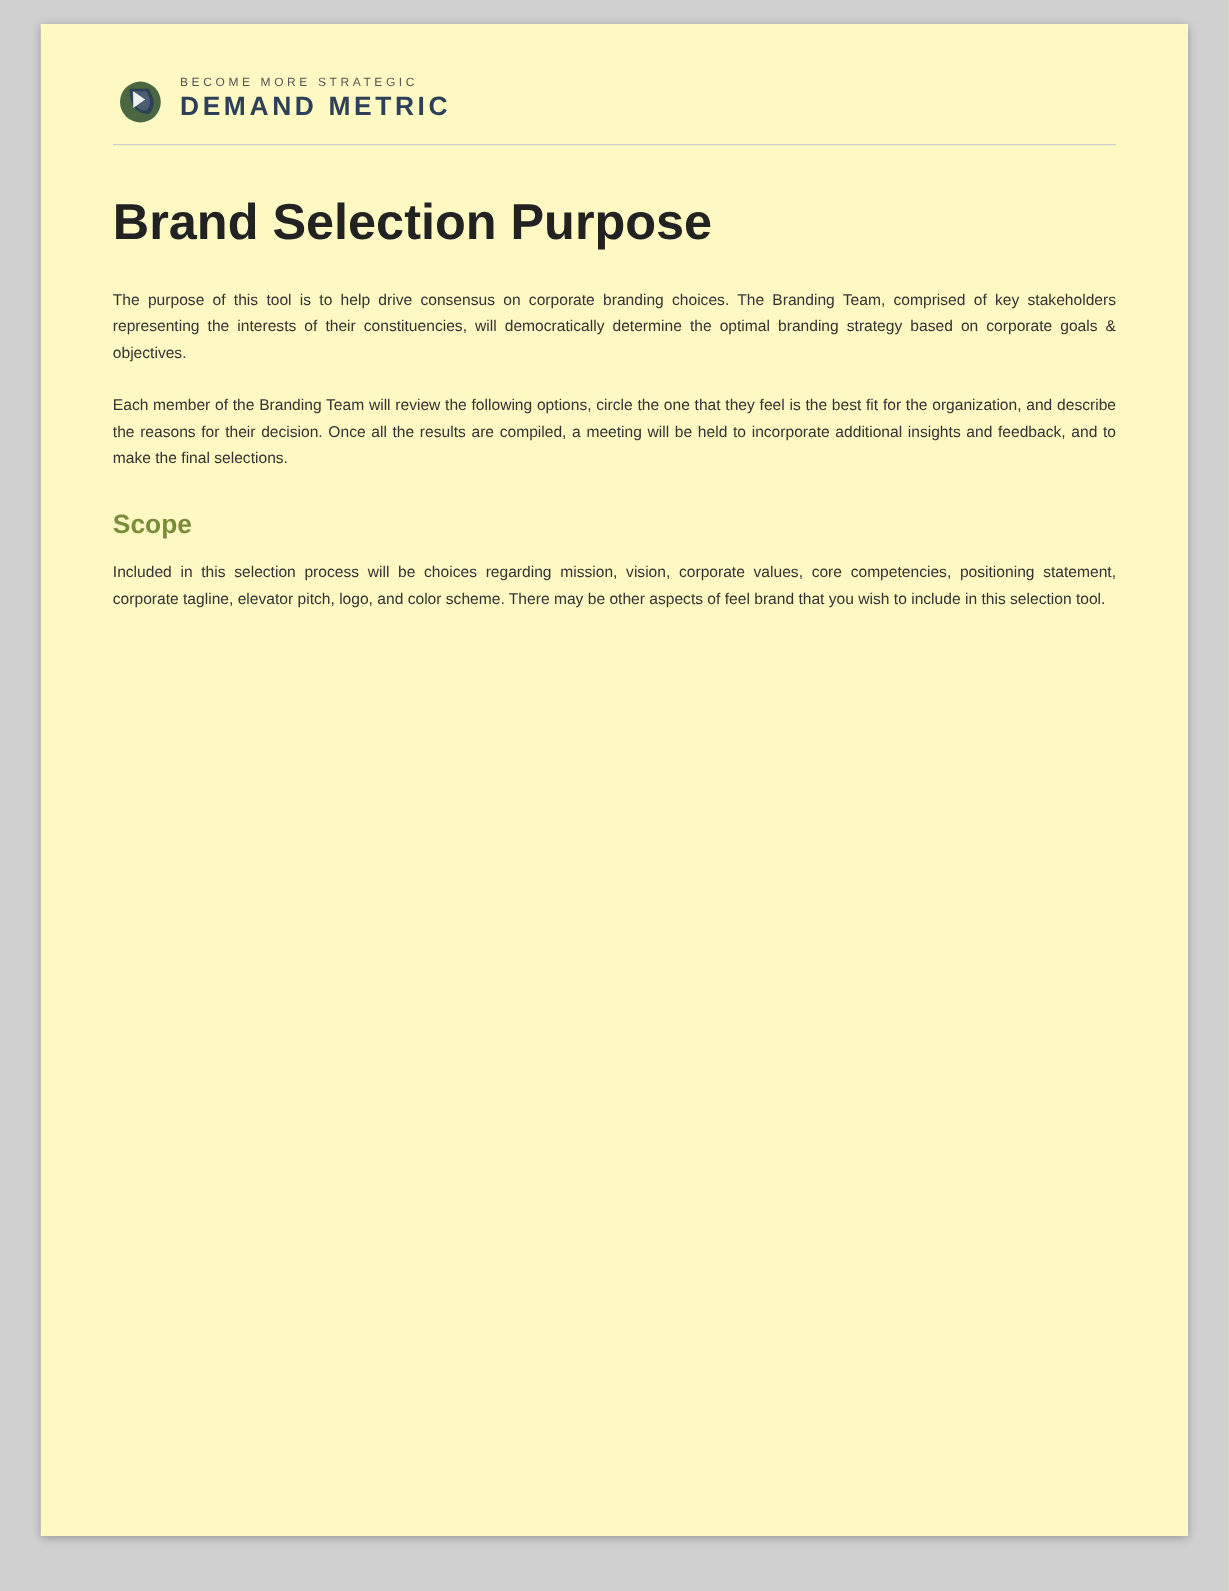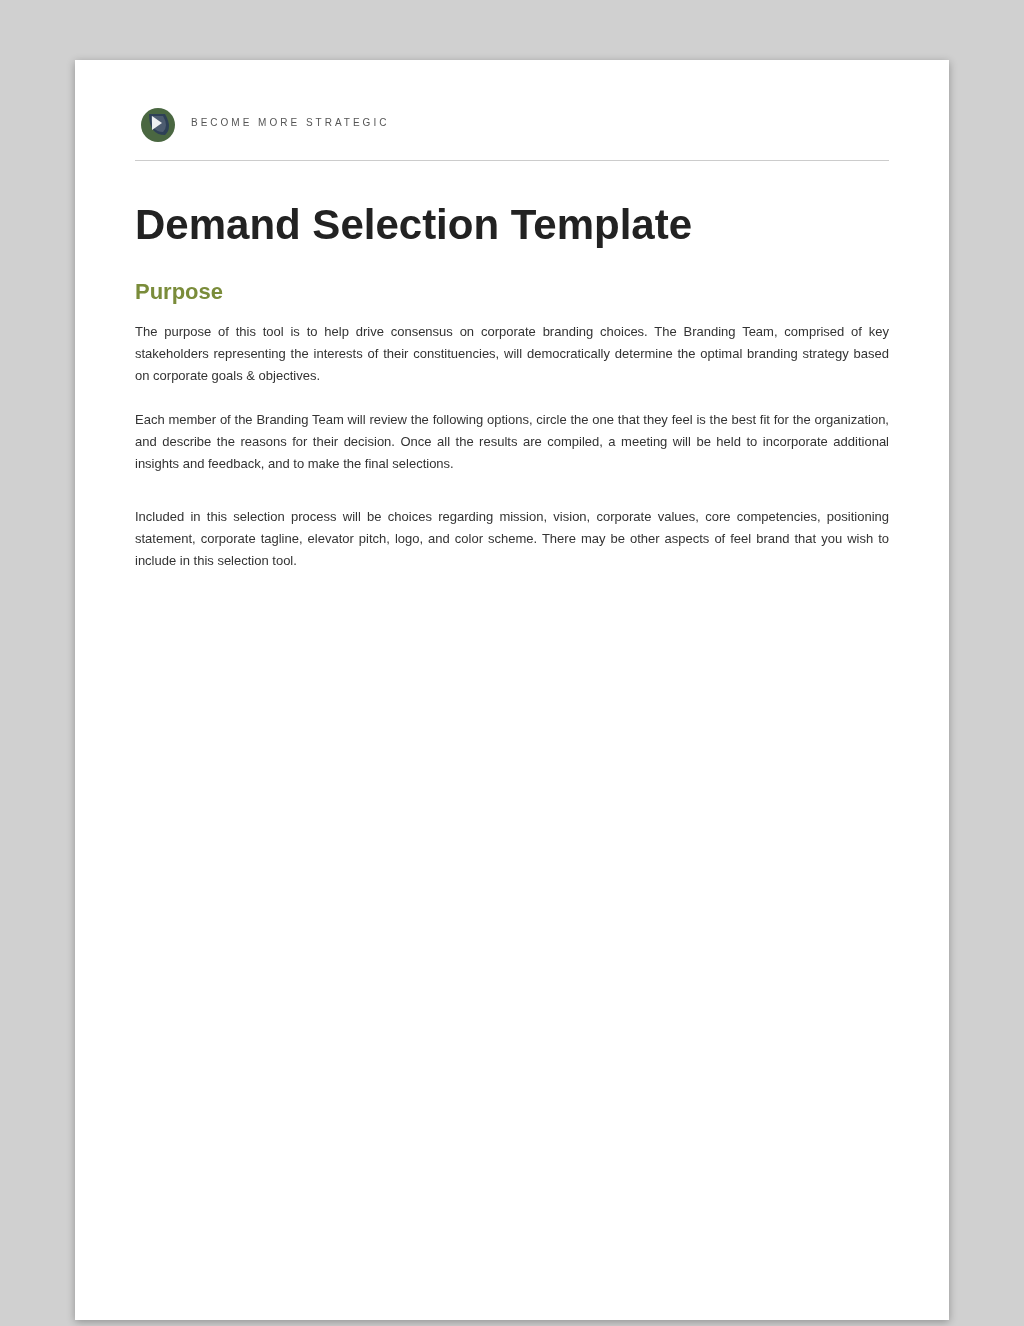--- a/index.html
+++ b/index.html
@@ -12,26 +12,25 @@
       background: #d0d0d0;
       display: flex;
       justify-content: center;
       align-items: flex-start;
       min-height: 100vh;
       padding: 20px;
       font-family: Arial, sans-serif;
     }
 
     .page {
-      background: #ffffff;
-      width: 874px;
+      background: #fef9c3;
+      width: 956px;
       min-height: 1260px;
       padding: 40px 60px 60px 60px;
       box-shadow: 0 2px 8px rgba(0,0,0,0.3);
-      margin-top: 40px;
     }
 
     .header {
       display: flex;
       align-items: center;
       gap: 10px;
       padding-bottom: 14px;
       border-bottom: 1.5px solid #cccccc;
       margin-bottom: 40px;
     }
@@ -103,28 +102,29 @@
 
       <ellipse cx="23" cy="25" rx="17" ry="17" fill="#4a6741"></ellipse>
 
       <path d="M14,14 Q14,35 30,35 Q38,28 30,14 Z" fill="#2e4057"></path>
       <path d="M16,16 Q16,32 28,32 Q34,26 28,16 Z" fill="#ffffff" opacity="0.15"></path>
 
       <polygon points="17,30 27,23 17,16" fill="#ffffff" opacity="0.9"></polygon>
     </svg>
     <div class="logo-text-block">
       <span class="logo-tagline">Become  More  Strategic</span>
+      <span class="logo-name">Demand Metric</span>
     </div>
   </div>
 
-  <h1 class="page-title">Demand Selection Template</h1>
+  <h1 class="page-title">Brand Selection Purpose</h1>
 
   <div class="section">
-    <h2 class="section-heading">Purpose</h2>
     <p class="body-text">The purpose of this tool is to help drive consensus on corporate branding choices.  The Branding Team, comprised of key stakeholders representing the interests of their constituencies, will democratically determine the optimal branding strategy based on corporate goals &amp; objectives.</p>
     <p class="body-text">Each member of the Branding Team will review the following options, circle the one that they feel is the best fit for the organization, and describe the reasons for their decision.  Once all the results are compiled, a meeting will be held to incorporate additional insights and feedback, and to make the final selections.</p>
   </div>
 
   <div class="section">
+    <h2 class="section-heading">Scope</h2>
     <p class="body-text">Included in this selection process will be choices regarding mission, vision, corporate values, core competencies, positioning statement, corporate tagline, elevator pitch, logo, and color scheme.  There may be other aspects of feel brand that you wish to include in this selection tool.</p>
   </div>
 
 </div>
 
 </body></html>

